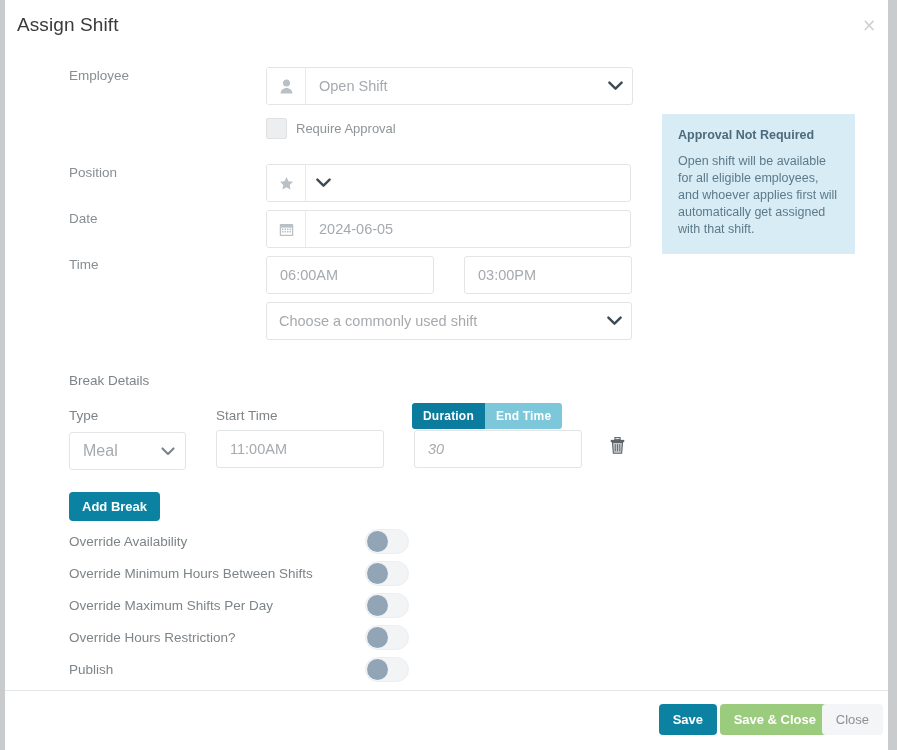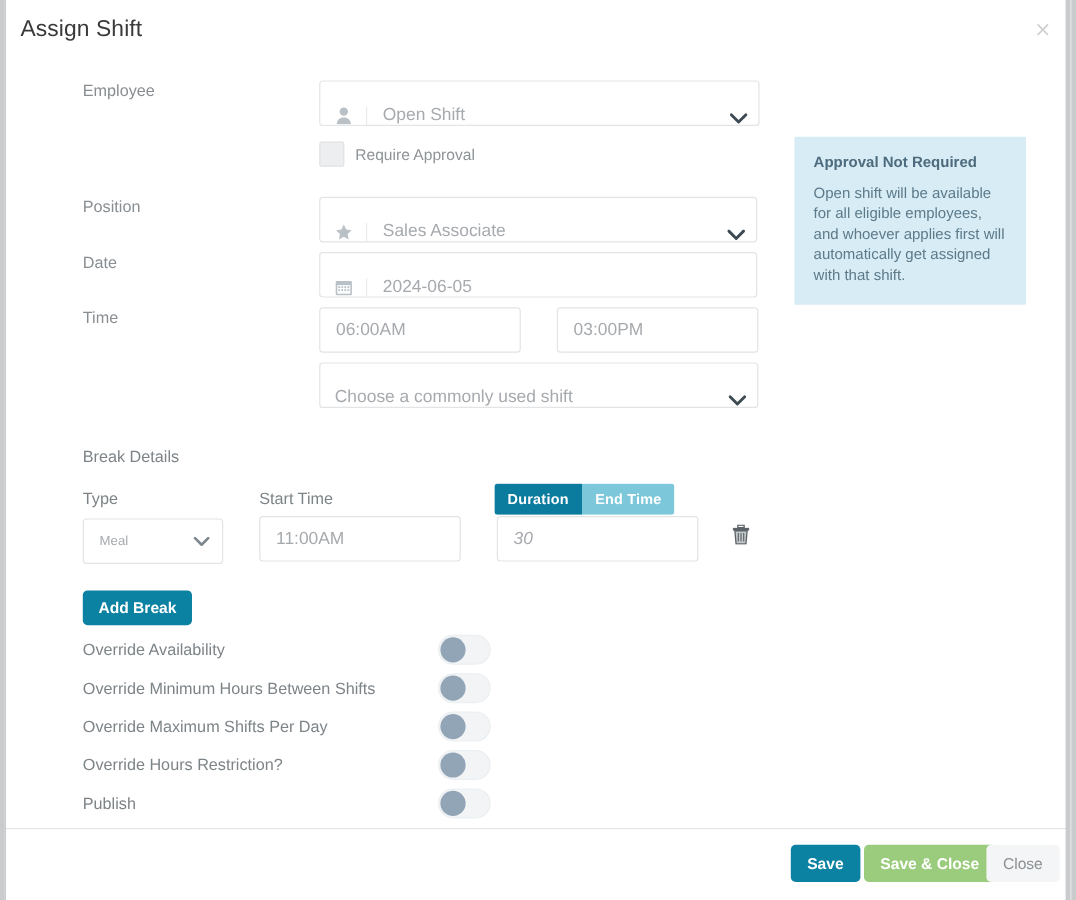--- a/index.html
+++ b/index.html
@@ -66,21 +66,20 @@
   }
   
   .grp {
     position: absolute;
     display: flex;
     height: 38px;
     border: 1px solid #e2e4e6;
     border-radius: 3px;
     background: #fff;
     overflow: hidden;
-    align-items: flex-end;
   }
   .grp-addon {
     width: 39px;
     flex: none;
     border-right: 1px solid #e8eaec;
     display: flex;
     align-items: center;
     justify-content: center;
     background: #fff;
   }
@@ -168,21 +167,21 @@
     position: absolute;
     height: 38px;
     border: 1px solid #e2e4e6;
     border-radius: 3px;
     display: flex;
     align-items: center;
     background: #fff;
   }
   .select-sm .txt {
     padding-left: 13px;
-    font-size: 11px;
+    font-size: 16px;
     color: #a6aaae;
     flex: 1 1 auto;
   }
   .seg {
     position: absolute;
     display: flex;
     border-radius: 3px;
     overflow: hidden;
     height: 26px;
   }
@@ -298,21 +297,20 @@
       <div class="cblabel">Require Approval</div>
     </div>
 
     <div class="lbl" style="left:64px; top:117px;">Position</div>
     <div class="grp" style="left:261px; top:116px; width:365px;">
       <div class="grp-addon">
         <svg width="15" height="15" viewBox="0 0 16 16">
             <path d="M8 1.1 10.1 5.5 14.9 6.2 11.4 9.6 12.3 14.4 8 12.1 3.7 14.4 4.6 9.6 1.1 6.2 5.9 5.5z" fill="#b9c0c6"></path>
           </svg>
       </div>
-      <div class="grp-field">Sales Associate</div>
       <div class="caret">
         <svg width="15" height="10" viewBox="0 0 15 10">
             <path d="M1.4 1.6 7.5 7.7l6.1-6.1" stroke="#3d4a52" stroke-width="2.4" fill="none" stroke-linecap="round" stroke-linejoin="round"></path>
           </svg>
       </div>
     </div>
 
     <div class="lbl" style="left:64px; top:163px;">Date</div>
     <div class="grp" style="left:261px; top:162px; width:365px;">
       <div class="grp-addon">

